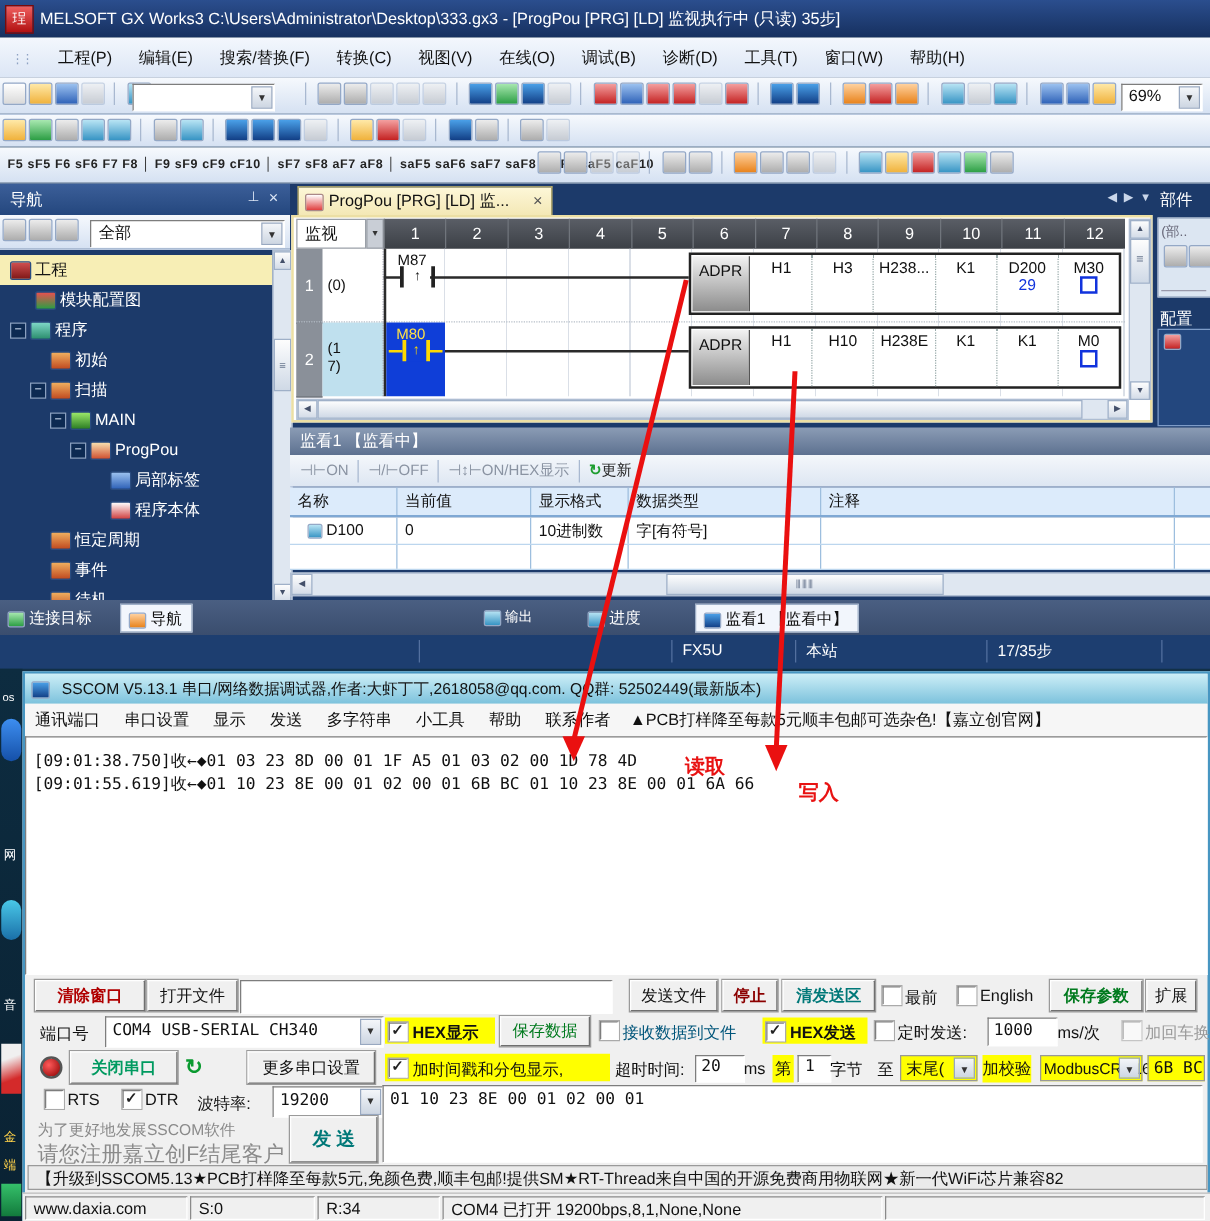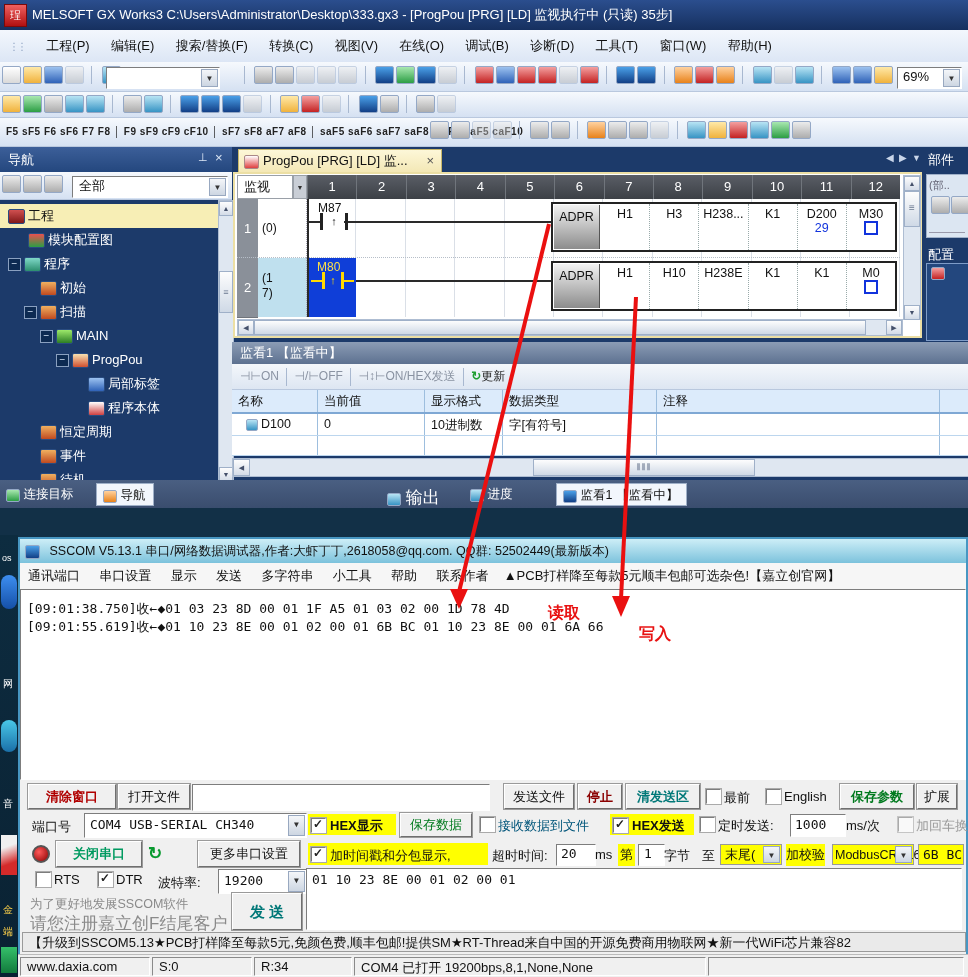--- a/index.html
+++ b/index.html
@@ -299,46 +299,56 @@
   <div class="a" style="left:926px;top:263px;width:42px;height:76px;background:#23477e;border:1px solid #7e9cc8">
     <span class="cp c5" style="position:absolute;left:2px;top:2px;width:12px;height:11px"></span>
   </div>
 
   <div class="a" style="left:232px;top:342px;width:736px;height:22px;background:linear-gradient(#8b9cb5,#5d7190);color:#fff;font-size:13px;line-height:22px;padding-left:8px;box-sizing:border-box"><span>监看1 【监看中】</span></div>
   <div class="a" style="left:232px;top:364px;width:736px;height:26px;background:linear-gradient(#f4f7fb,#dde6f2);border-bottom:1px solid #b9c8de;box-sizing:border-box;line-height:25px">
     <span style="margin-left:8px;color:#8a93a2;font-size:12px"><span>⊣⊢</span><span>ON</span></span>
     <span class="vsep"></span>
     <span style="color:#8a93a2;font-size:12px"><span>⊣/⊢</span><span>OFF</span></span>
     <span class="vsep"></span>
-    <span style="color:#8a93a2;font-size:12px"><span>⊣↕⊢</span><span>ON/HEX发送</span></span>
+    <span style="color:#8a93a2;font-size:12px"><span>⊣↕⊢</span><span>ON/HEX显示</span></span>
     <span class="vsep"></span>
     <span style="font-size:12px;color:#222"><span style="color:#1f9e30;font-weight:bold">↻</span><span>更新</span></span>
   </div>
   <div class="a" style="left:232px;top:390px;width:736px;height:24px;background:#dcebfb;border-bottom:2px solid #7fa8d4;box-sizing:border-box;white-space:nowrap">
     <span class="wt w1">名称</span><span class="wt w2">当前值</span><span class="wt w3">显示格式</span><span class="wt w4">数据类型</span><span class="wt w5">注释</span>
   </div>
   <div class="a" style="left:232px;top:414px;width:736px;height:22px;background:#fff;border-bottom:1px solid #bcd6ee;box-sizing:border-box;white-space:nowrap">
     <span class="wt w1"><span class="cp c7" style="width:10px;height:10px;margin:0 3px 0 8px"></span><span>D100</span></span><span class="wt w2">0</span><span class="wt w3">10进制数</span><span class="wt w4">字[有符号]</span><span class="wt w5"></span>
   </div>
   <div class="a" style="left:232px;top:436px;width:736px;height:20px;background:#fff;border-bottom:1px solid #bcd6ee;box-sizing:border-box;white-space:nowrap">
     <span class="wt w1"></span><span class="wt w2"></span><span class="wt w3"></span><span class="wt w4"></span><span class="wt w5"></span>
   </div>
   <div class="a scroll" style="left:232px;top:458px;width:736px;height:17px">
     <span class="sarrow" style="left:0;top:0;width:15px;height:15px;font-size:7px;line-height:15px">◀</span>
     <span class="thumb" style="left:300px;top:0;width:220px;height:15px;font-size:9px;line-height:15px;letter-spacing:1px">⦀⦀⦀</span>
   </div>
 
   <div class="a" style="left:0;top:480px;width:968px;height:28px;background:linear-gradient(#4a5f82,#3a4d6e)">
     <span class="a w" style="left:4px;top:6px;font-size:12.5px"><span class="cp c6" style="width:12px;height:11px"></span> <span>连接目标</span></span>
     <span class="a" style="left:96px;top:3px;height:23px;background:#f2f6fc;border:1px solid #9fb0c8;padding:3px 8px 0 4px;font-size:12.5px;box-sizing:border-box"><span class="cp c8" style="width:12px;height:11px"></span> <span>导航</span></span>
-    <span class="a w" style="left:385px;top:6px;font-size:17px"><span class="cp c7" style="width:12px;height:11px"></span> <span>输出</span></span>
+    <span class="a w" style="left:385px;top:6px;font-size:11px"><span class="cp c7" style="width:12px;height:11px"></span> <span>输出</span></span>
     <span class="a w" style="left:468px;top:6px;font-size:12.5px"><span class="cp c7" style="width:12px;height:11px"></span> <span>进度</span></span>
     <span class="a" style="left:556px;top:3px;height:23px;background:#f2f6fc;border:1px solid #9fb0c8;padding:3px 8px 0 4px;font-size:12.5px;box-sizing:border-box"><span class="cp c9" style="width:12px;height:11px"></span> <span>监看1 【监看中】</span></span>
   </div>
 
+  <div class="a" style="left:0;top:508px;width:968px;height:27px;background:#1d3e70;color:#fff;font-size:12.5px">
+    <span class="sbdiv" style="left:335px"></span>
+      <span class="sbdiv" style="left:537px"></span>
+    <span class="a" style="left:546px;top:5px">FX5U</span>
+    <span class="sbdiv" style="left:636px"></span>
+    <span class="a" style="left:645px;top:5px">本站</span>
+    <span class="sbdiv" style="left:789px"></span>
+    <span class="a" style="left:798px;top:5px">17/35步</span>
+    <span class="sbdiv" style="left:929px"></span>
+  </div>
 
   <div class="a" style="left:0;top:535px;width:18px;height:442px;background:linear-gradient(#0d2c40,#0a2233)">
     <span class="a w" style="left:2px;top:18px;font-size:9px">os</span>
     <div class="a" style="left:1px;top:40px;width:16px;height:34px;border-radius:8px;background:linear-gradient(#3d8ef0,#1550a8)"></div>
     <span class="a w" style="left:3px;top:142px;font-size:10px">网</span>
     <div class="a" style="left:1px;top:185px;width:16px;height:32px;border-radius:8px;background:linear-gradient(#49c8e8,#1a6fa8)"></div>
     <span class="a w" style="left:3px;top:262px;font-size:10px">音</span>
     <div class="a" style="left:1px;top:300px;width:16px;height:40px;background:linear-gradient(160deg,#f0f0f0 30%,#d42a2a 70%)"></div>
     <span class="a" style="left:3px;top:368px;font-size:10px;color:#ffd24a">金</span>
     <span class="a" style="left:3px;top:390px;font-size:10px;color:#ffd24a">端</span>

